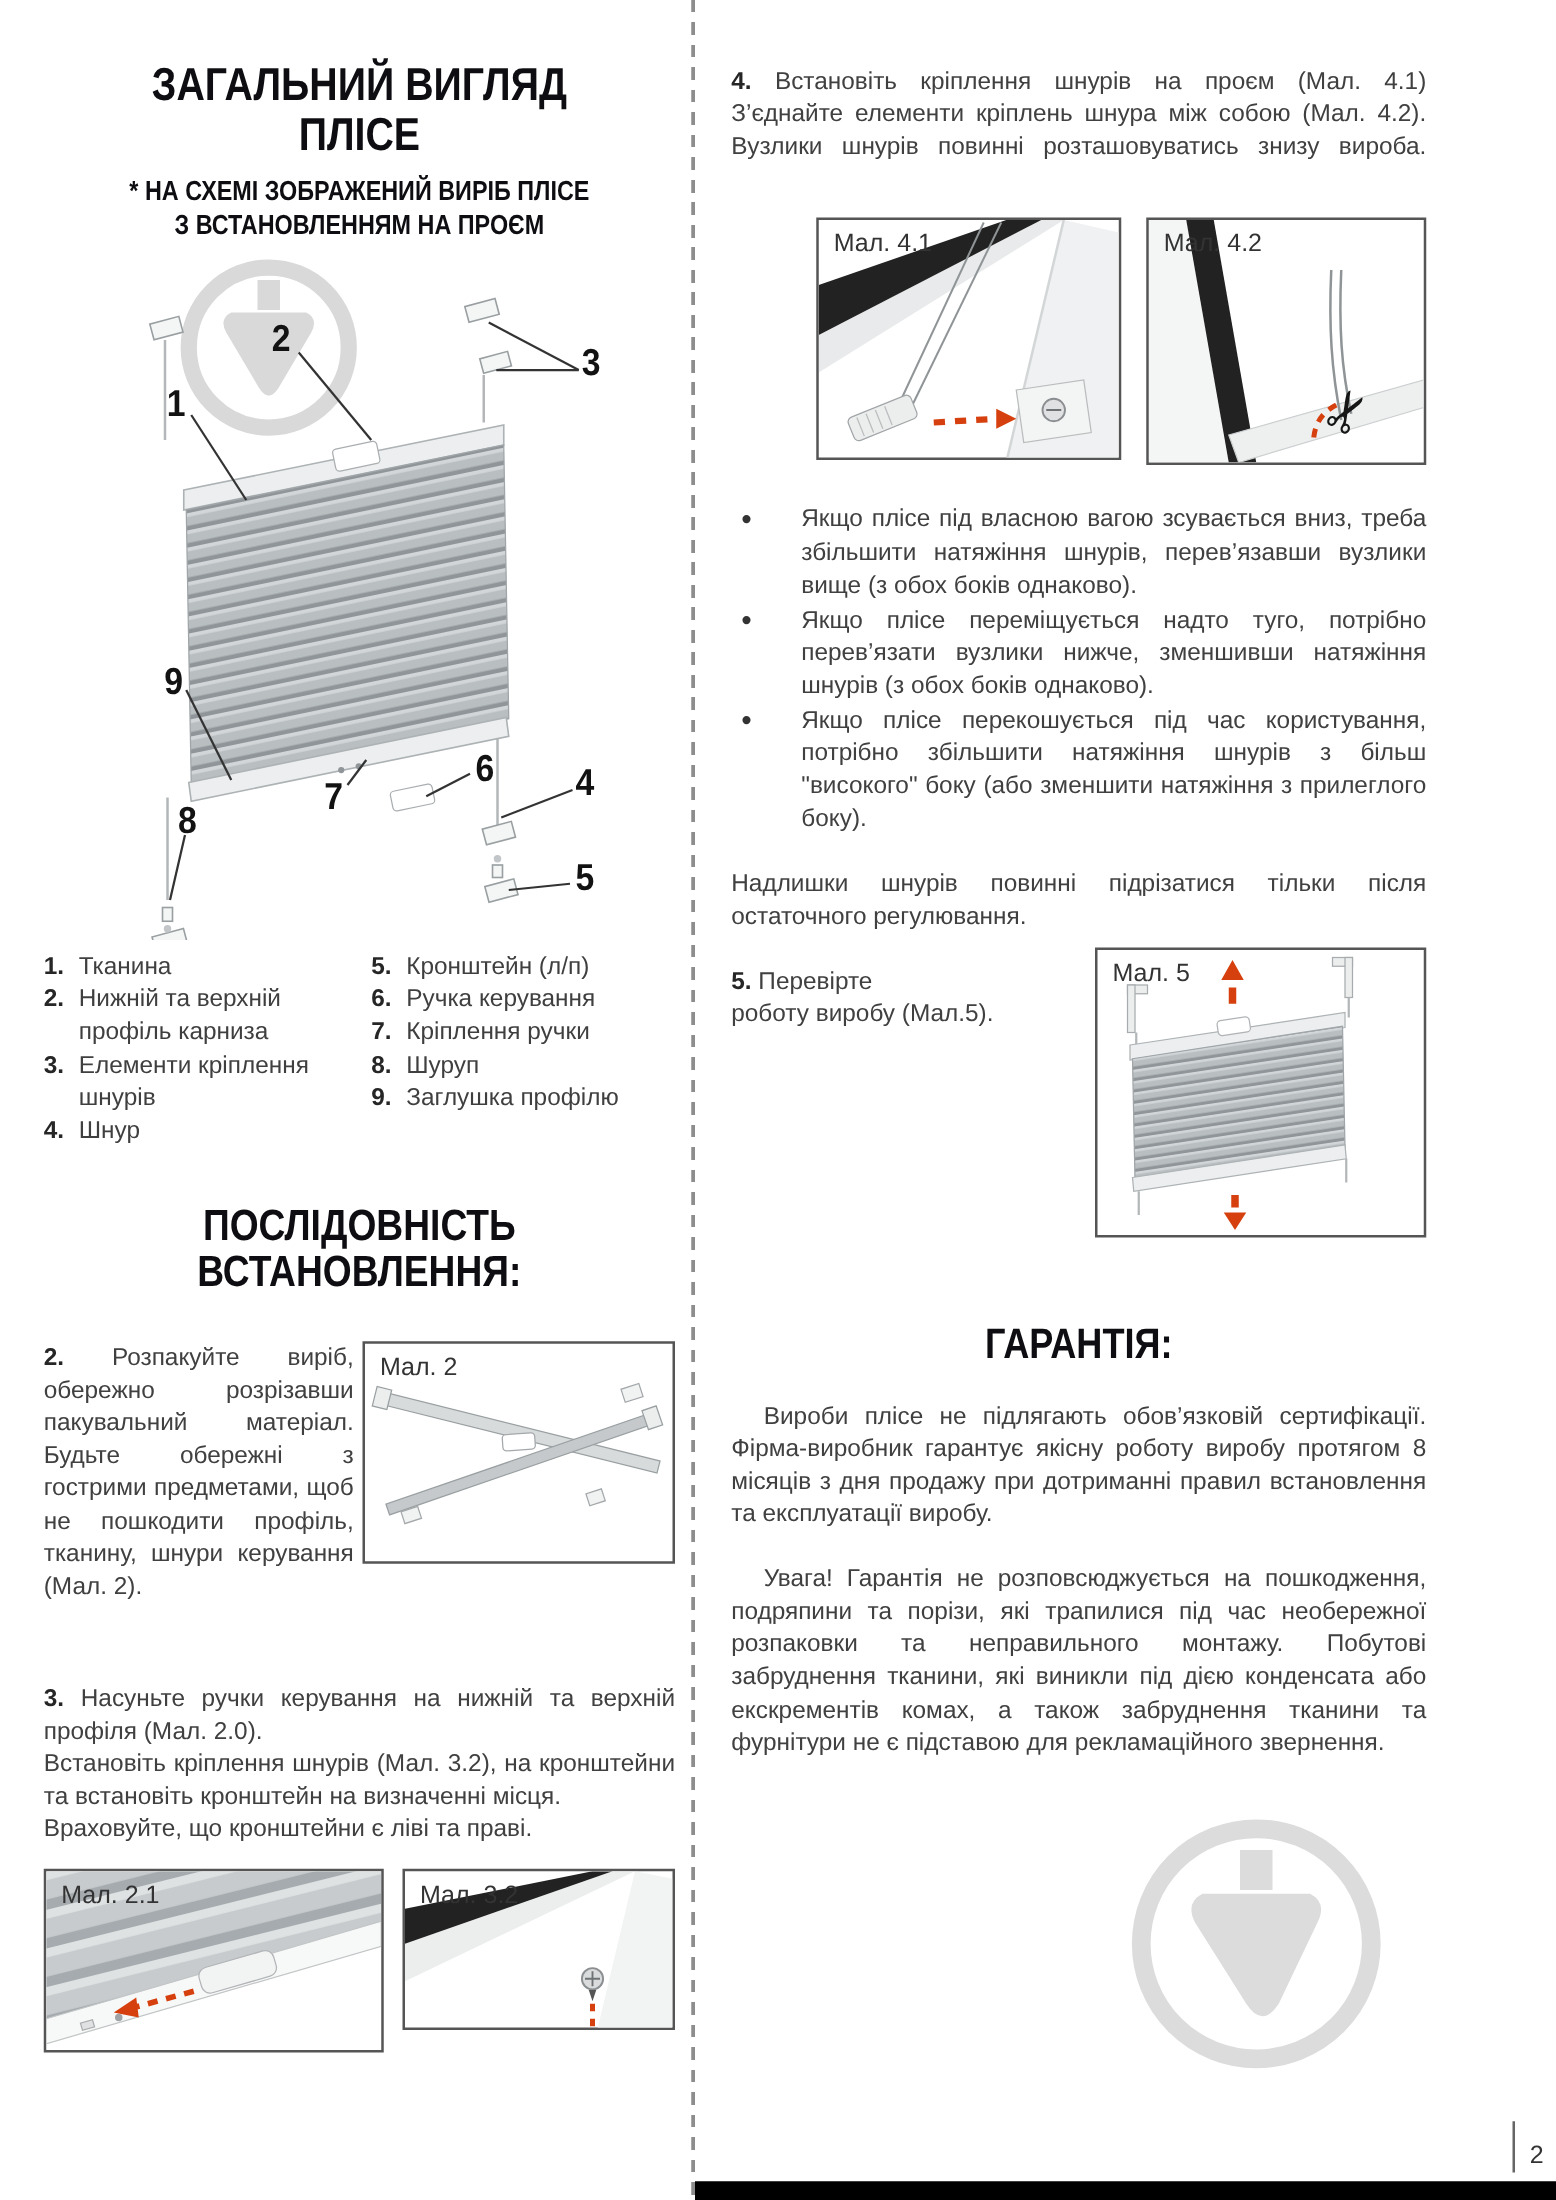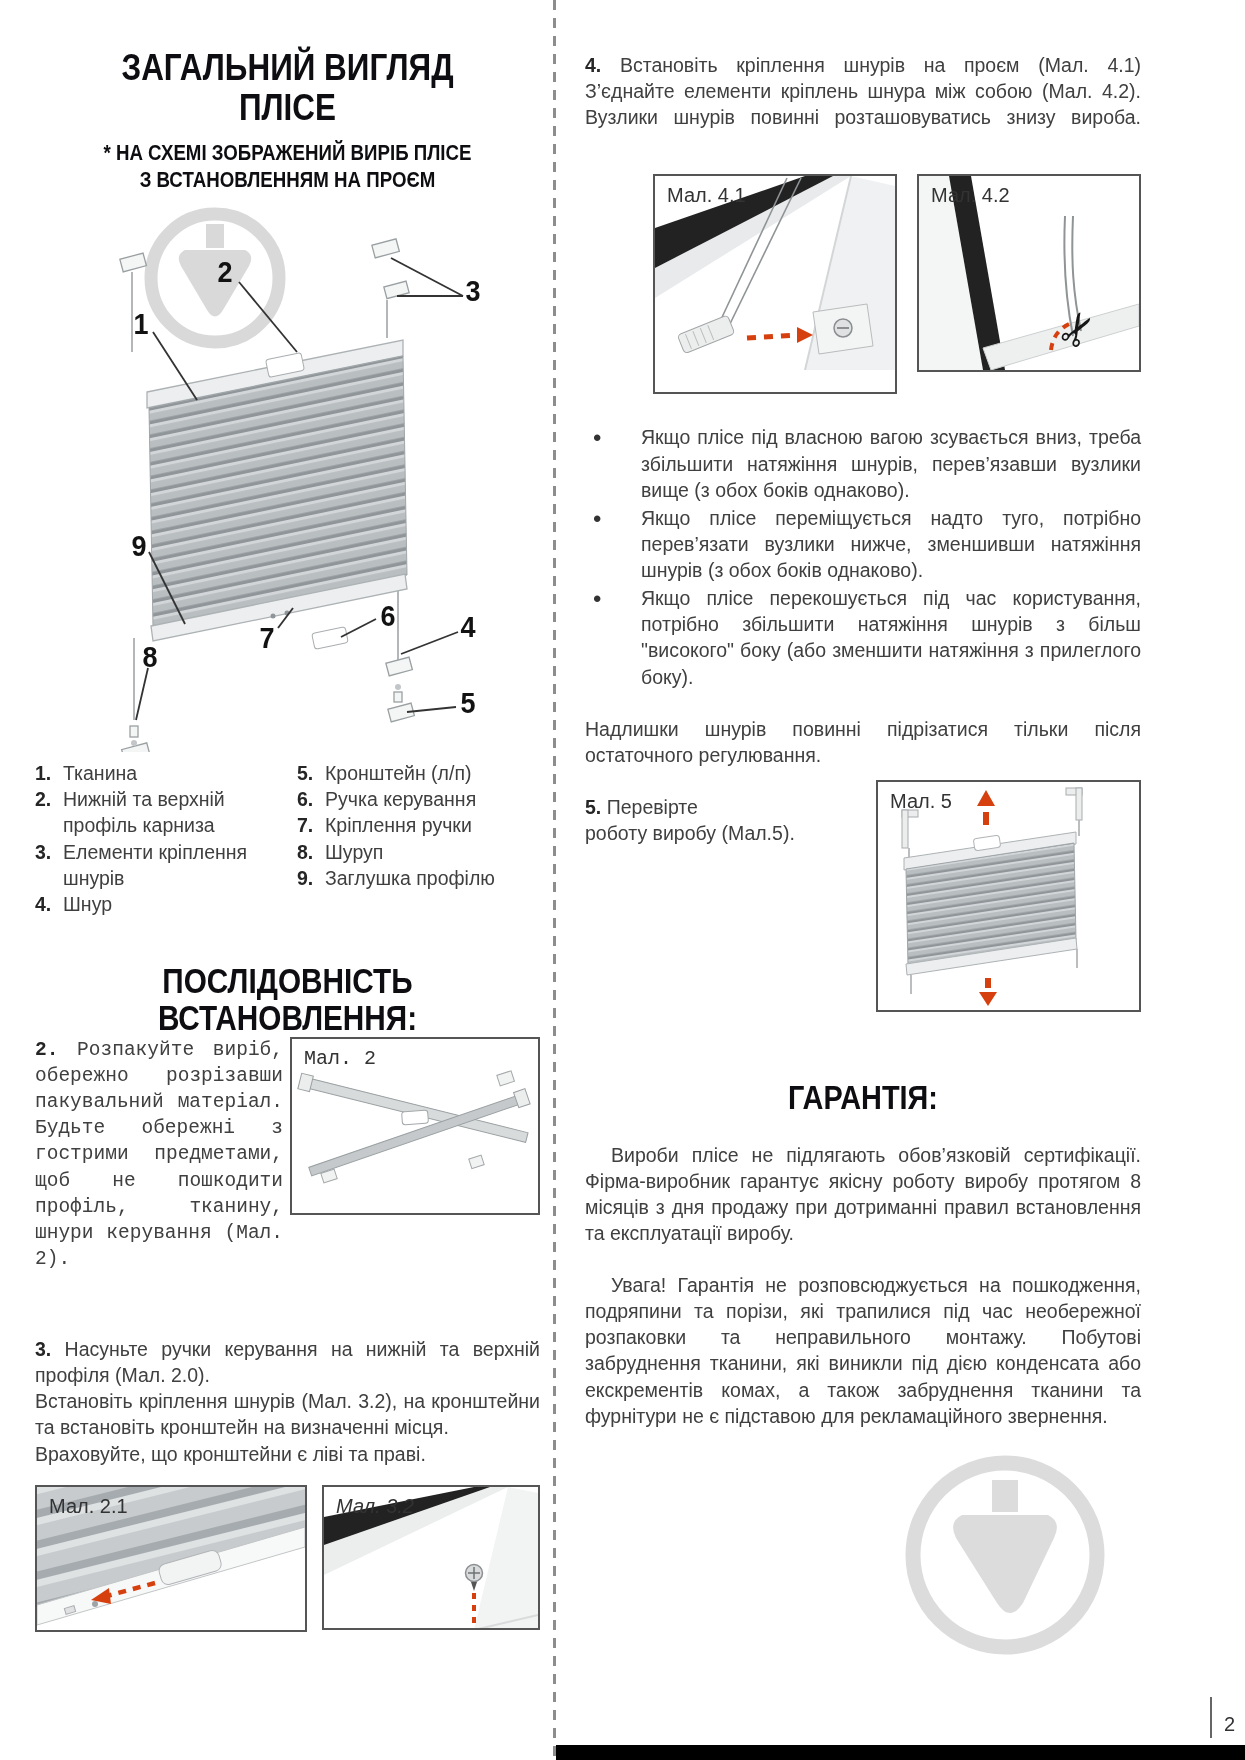--- a/index.html
+++ b/index.html
@@ -38,31 +38,31 @@
   .legend-col + .legend-col{width:243px;}
   .legend-item{display:flex;}
   .legend-item .num{width:28px;flex:0 0 28px;}
   .legend-item .txt{flex:1;}
 
   
   .fig{border:2px solid #555;position:relative;background:#fff;overflow:hidden;}
   .fig-label{position:absolute;top:8px;left:12px;font-size:20px;color:#333;z-index:3;}
   .fig svg{position:absolute;left:0;top:0;}
 
-  .step2-row{display:flex;font-family:Liberation Mono, monospace;}
+  .step2-row{display:flex;margin-top:36px;}
   .step2-text{width:248px;flex:0 0 248px;}
   .fig-2{width:250px;height:178px;margin-left:7px;}
   .step3{margin-top:64px;}
   .figs31-row{display:flex;margin-top:18px;}
   .fig-31{width:272px;height:147px;}
-  .fig-32{width:218px;height:145px;margin-left:15px;font-style:italic;}
+  .fig-32{width:218px;height:129px;margin-left:15px;}
 
   .step4{margin-top:12px;text-align-last:justify;}
   .figs4-row{display:flex;margin-top:44px;padding-left:68px;}
-  .fig-41{width:244px;height:220px;}
+  .fig-41{width:244px;height:194px;}
   .fig-42{width:224px;height:198px;margin-left:20px;}
 
   .bullets{list-style:none;margin:30px 0 0 0;padding:0;}
   .bullets li{position:relative;padding-left:56px;margin-bottom:2px;}
   .bullets li:before{content:"\2022";position:absolute;left:8px;top:-2px;font-size:24px;color:#333;}
 
   .notes{margin-top:26px;}
   .step5-row{position:relative;margin-top:26px;height:240px;}
   .step5-text{width:300px;font-size:19.5px;line-height:1.35;color:#404040;}
   .fig-5{position:absolute;right:0;top:-14px;width:265px;height:232px;text-align:right;}

